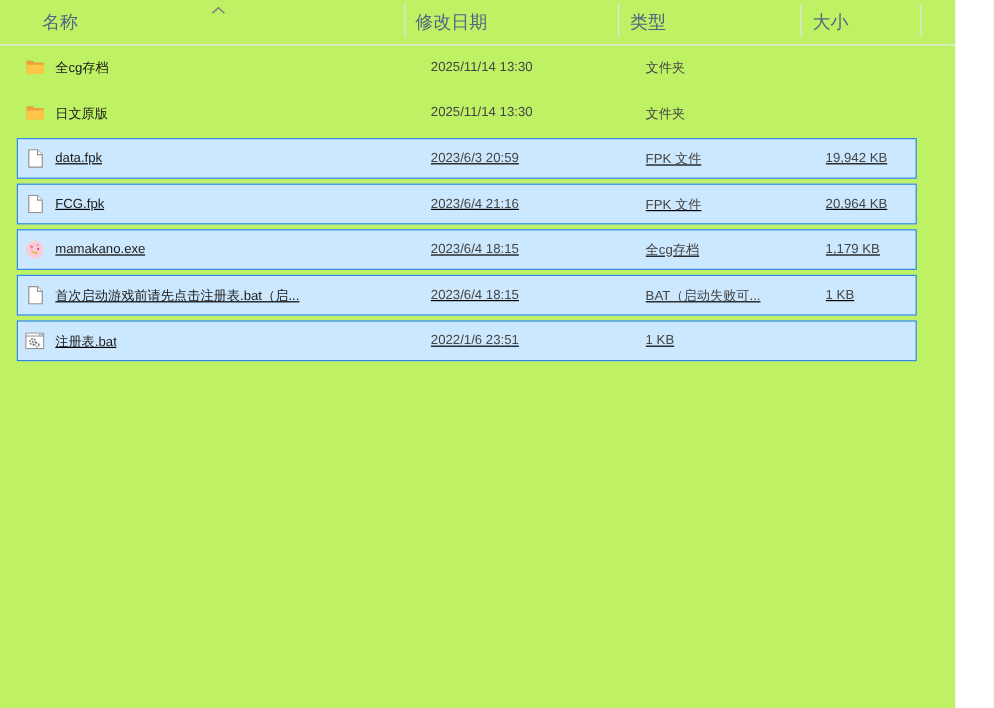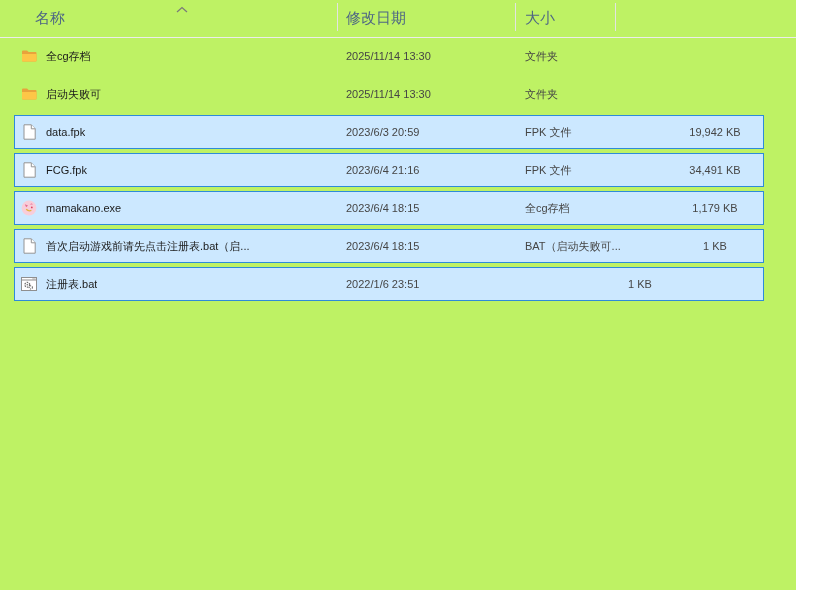--- a/index.html
+++ b/index.html
@@ -16,46 +16,49 @@
   .hcell.h-size{width:100px;padding-left:9px;}
   .hcell.h-fill{flex:1;}
   .hcell.h-fill::after{display:none;}
   .sortglyph{position:absolute;left:175px;top:0px;width:14px;height:8px;}
 
   
   .rows{position:absolute;top:38px;left:0;width:828px;}
   .row{height:37px;}
   .rowbox{box-sizing:border-box;margin:1px 0 0 14px;width:750px;height:34px;
           border:1px solid transparent;display:flex;align-items:center;cursor:default;}
-  .row.selected .rowbox{background:#cce8ff;border-color:#2e8bd9;}
+  .row.selected .rowbox{background:#cce8ff;border-color:#2e8bd9;text-decoration:underline;}
   .cell{box-sizing:border-box;font-size:11px;color:#454545;white-space:nowrap;overflow:hidden;}
   .cell.c-name{width:331px;display:flex;align-items:center;color:#1b1b1b;}
-  .cell.c-date{width:179px;}
+  .cell.c-date{width:179px;margin-left:13px;}
   .cell.c-type{width:150px;}
-  .cell.c-size{flex:1;text-align:center;padding-right:8px;}
+  .cell.c-size{flex:1;text-align:left;padding-right:8px;}
   .fileicon{flex:0 0 16px;width:16px;height:16px;margin-left:6px;margin-right:9px;display:inline-flex;align-items:center;justify-content:center;}
   .fileicon svg{display:block;}
   .namelabel{overflow:hidden;text-overflow:clip;white-space:nowrap;max-width:295px;}
 </style>
 </head>
 <body>
 
 <div class="explorer">
 
   <div class="colheader">
     <div class="hcell h-name">
       <span>名称</span>
       <span class="sortglyph">
         <svg width="14" height="8" viewBox="0 0 14 8">
             <polyline points="2,6 7,1.5 12,6" fill="none" stroke="#7a7a7a" stroke-width="1.2"></polyline>
           </svg>
       </span>
     </div>
     <div class="hcell h-date">
       <span>修改日期</span>
+    </div>
+    <div class="hcell h-type">
+      <span>类型</span>
     </div>
     <div class="hcell h-size">
       <span>大小</span>
     </div>
     <div class="hcell h-fill"></div>
   </div>
 
   <div class="rows">
 
     <div class="row">
@@ -77,21 +80,21 @@
 
     <div class="row">
       <div class="rowbox">
         <div class="cell c-name">
           <span class="fileicon">
             <svg width="16" height="14" viewBox="0 0 16 14">
               <path d="M1 2.6 Q1 1.4 2.1 1.4 L6 1.4 L7.6 3.1 L14.7 3.1 Q15.5 3.1 15.5 4 L15.5 11.6 Q15.5 12.6 14.5 12.6 L2 12.6 Q1 12.6 1 11.6 Z" fill="#e8a33c"></path>
               <path d="M1 5 L15.5 5 L15.5 11.6 Q15.5 12.6 14.5 12.6 L2 12.6 Q1 12.6 1 11.6 Z" fill="#fdc647"></path>
             </svg>
           </span>
-          <span class="namelabel">启动失败可</span>
+          <span class="namelabel">日文原版</span>
         </div>
         <div class="cell c-date">2025/11/14 13:30</div>
         <div class="cell c-type">文件夹</div>
         <div class="cell c-size"></div>
       </div>
     </div>
 
     <div class="row selected">
       <div class="rowbox">
         <div class="cell c-name">
@@ -115,21 +118,21 @@
           <span class="fileicon">
             <svg width="13" height="16" viewBox="0 0 13 16">
               <path d="M1 .8 h7.3 L12.2 4.8 V15.2 H1 Z" fill="#fff" stroke="#949494"></path>
               <path d="M8.3 .8 V4.8 H12.2" fill="#fff" stroke="#949494"></path>
             </svg>
           </span>
           <span class="namelabel">FCG.fpk</span>
         </div>
         <div class="cell c-date">2023/6/4 21:16</div>
         <div class="cell c-type">FPK 文件</div>
-        <div class="cell c-size">34,491 KB</div>
+        <div class="cell c-size">20,964 KB</div>
       </div>
     </div>
 
     <div class="row selected">
       <div class="rowbox">
         <div class="cell c-name">
           <span class="fileicon">
             <svg width="16" height="16" viewBox="0 0 16 16">
               <circle cx="8" cy="8" r="7.4" fill="#f8cdd9"></circle>
               <path d="M3.8 4.2 L7 5.6 L5.2 7.2 Z" fill="#e8688f"></path>

